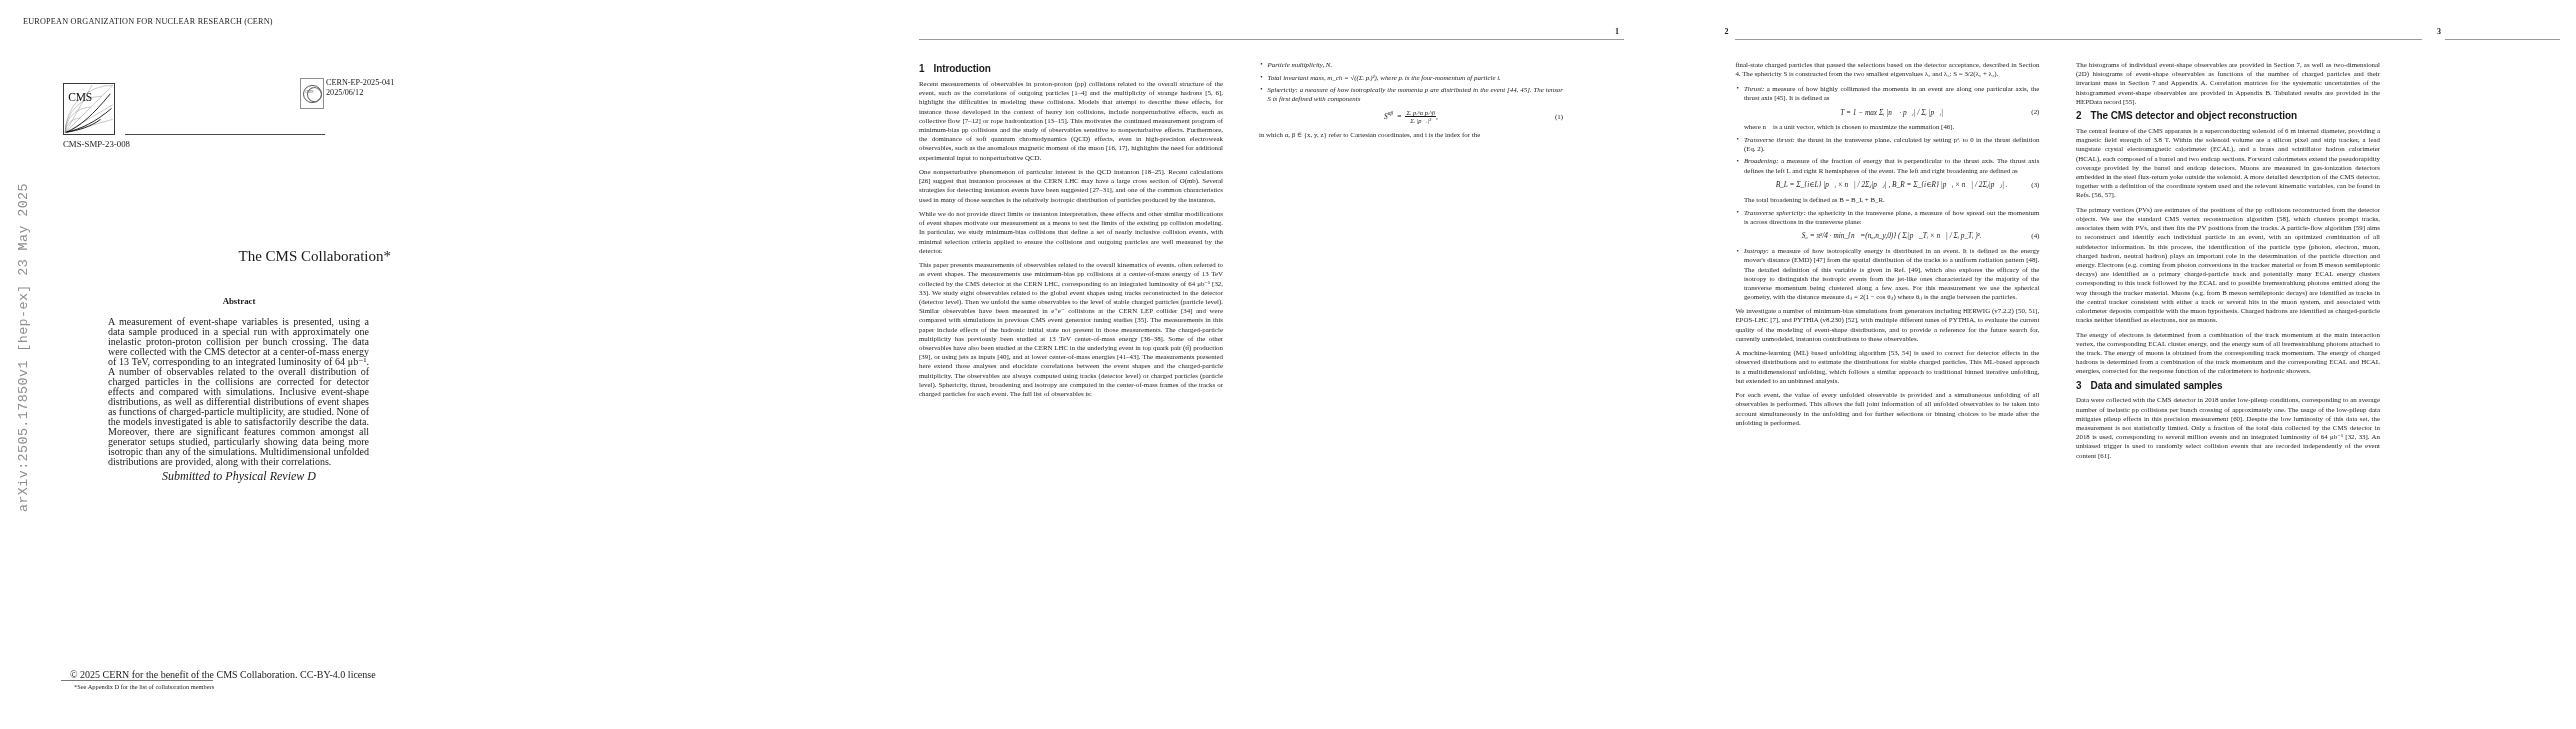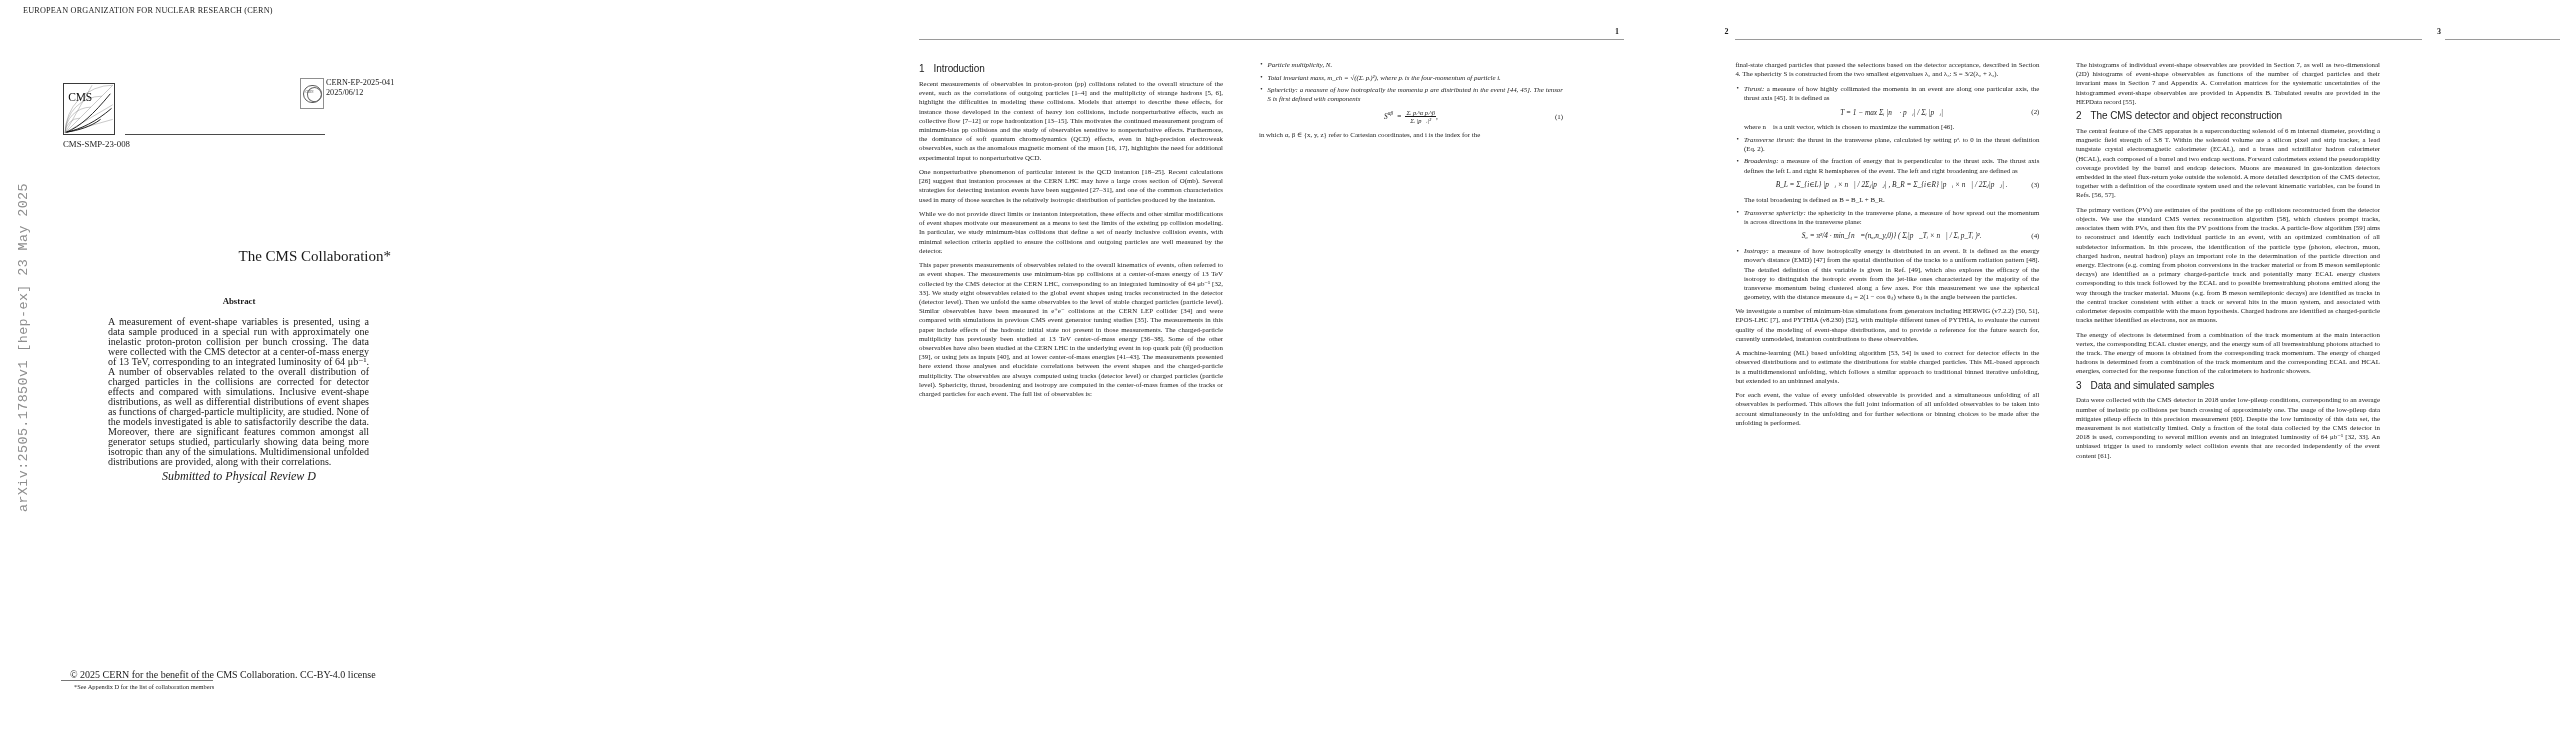--- a/index.html
+++ b/index.html
@@ -13,21 +13,21 @@
   .viewer { position:relative; width:2576px; height:729px; background:#ffffff; }
 
   
   .page { position:absolute; top:0; height:729px; background:#ffffff; }
   #page-1 { left:0;    width:857px; }
   #page-2 { left:858px; width:857px; }
   #page-3 { left:1716px; width:860px; }
 
   
   .cern-header {
-    position:absolute; left:23px; top:6px;
+    position:absolute; left:23px; top:17px;
     font-size:8.2px; letter-spacing:0.2px; white-space:nowrap;
   }
   .arxiv-stamp {
     position:absolute; left:-147px; top:340px;
     width:340px; text-align:center;
     transform:rotate(-90deg);
     font-family:"Liberation Mono","DejaVu Sans Mono",monospace;
     font-size:13.4px; color:#8d8d8d; letter-spacing:0.4px;
     white-space:nowrap;
   }
@@ -104,21 +104,21 @@
     position:absolute; height:0; border-top:0.9px solid #9a9a9a;
   }
   .col {
     position:absolute; width:304px;
     font-size:6.9px; line-height:9.2px;
     text-align:justify; hyphens:auto;
   }
   .col p { margin:0 0 5.2px 0; text-indent:0; }
   h2.sec {
     font-family:"Liberation Sans","DejaVu Sans",sans-serif;
-    font-weight:normal; font-size:10px; margin:4.3px 0 5.5px 0;
+    font-weight:bold; font-size:10px; margin:4.3px 0 5.5px 0;
     letter-spacing:-0.1px;
   }
   h2.sec .n { display:inline-block; min-width:14.6px; }
   ul.bul { list-style:none; margin:0 0 4.9px 0; padding:0; }
   ul.bul > li {
     position:relative; padding-left:8.5px; margin-bottom:3.3px;
     text-align:justify;
   }
   ul.bul > li::before {
     content:"•"; position:absolute; left:1.2px; top:-0.6px; font-size:6.7px;

